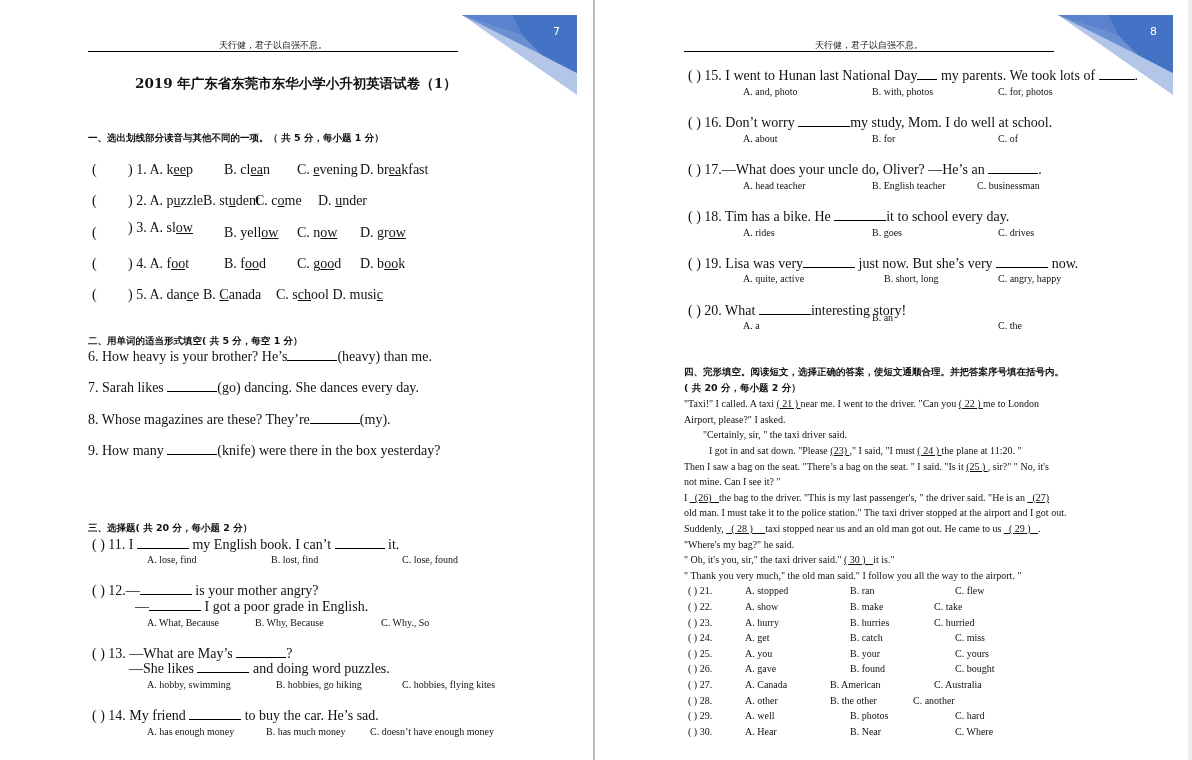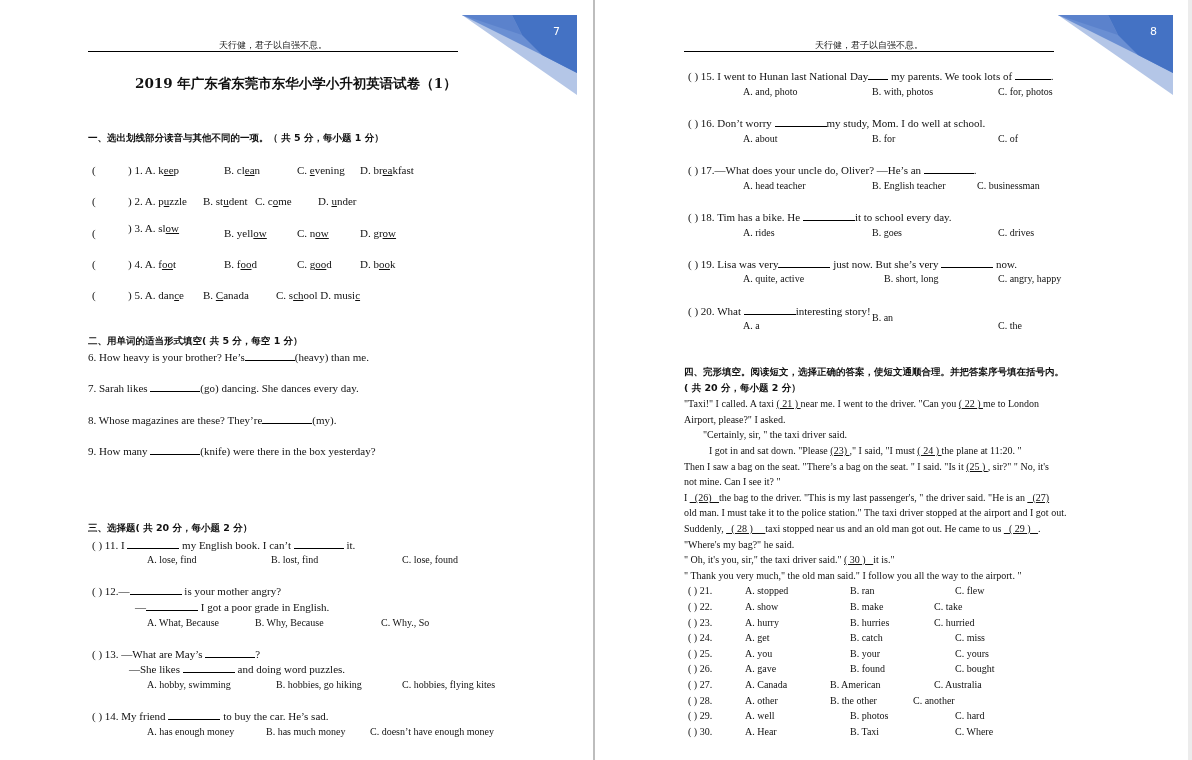--- a/index.html
+++ b/index.html
@@ -9,21 +9,21 @@
   #page7 { left: 0; width: 593px; }
   #page8 { left: 595px; width: 593px; }
   .divider { position: absolute; left: 593px; top: 0; width: 2px; height: 760px; background: #bdbdbd; }
   .right-strip { position: absolute; left: 1188px; top: 0; width: 4px; height: 760px; background: #ececec; }
 
   .header-motto { position: absolute; top: 39px; font-family: "DejaVu Sans", sans-serif; font-size: 9px; color: #222; text-align: center; }
   .header-rule { position: absolute; top: 51px; height: 1px; background: #000; }
   .corner { position: absolute; top: 15px; width: 115px; height: 80px; }
   .page-num { position: absolute; top: 25px; font-family: "DejaVu Sans", sans-serif; font-size: 11px; color: #fff; }
 
-  .abs { position: absolute; white-space: nowrap; font-size: 11px; line-height: 12px; }
+  .abs { position: absolute; white-space: nowrap; font-size: 14px; line-height: 12px; }
   .title { font-size: 13.5px; font-weight: bold; font-family: "DejaVu Serif", serif; }
   .sec { font-size: 9.5px; font-weight: bold; font-family: "DejaVu Sans", sans-serif; }
   .u { text-decoration: underline; }
   .blank { display: inline-block; border-bottom: 1.3px solid #000; height: 10px; vertical-align: baseline; }
   .opt { position: absolute; white-space: nowrap; font-size: 10px; line-height: 12px; }
   .para { position: absolute; font-size: 10px; line-height: 15.6px; white-space: nowrap; }
   .num-blank { text-decoration: underline; }
 </style>
 </head>
 <body>
@@ -210,18 +210,18 @@
     <div class="opt" style="left:235px; top:695px;">B. the other</div>
     <div class="opt" style="left:318px; top:695px;">C. another</div>
 
     <div class="opt" style="left:93px; top:710px;">(      ) 29.</div>
     <div class="opt" style="left:150px; top:710px;">A. well</div>
     <div class="opt" style="left:255px; top:710px;">B. photos</div>
     <div class="opt" style="left:360px; top:710px;">C. hard</div>
 
     <div class="opt" style="left:93px; top:726px;">(      ) 30.</div>
     <div class="opt" style="left:150px; top:726px;">A. Hear</div>
-    <div class="opt" style="left:255px; top:726px;">B. Taxi</div>
+    <div class="opt" style="left:255px; top:726px;">B. Near</div>
     <div class="opt" style="left:360px; top:726px;">C. Where</div>
   </div>
 </div>
 
 <div class="right-strip"></div>
 
 </body></html>

